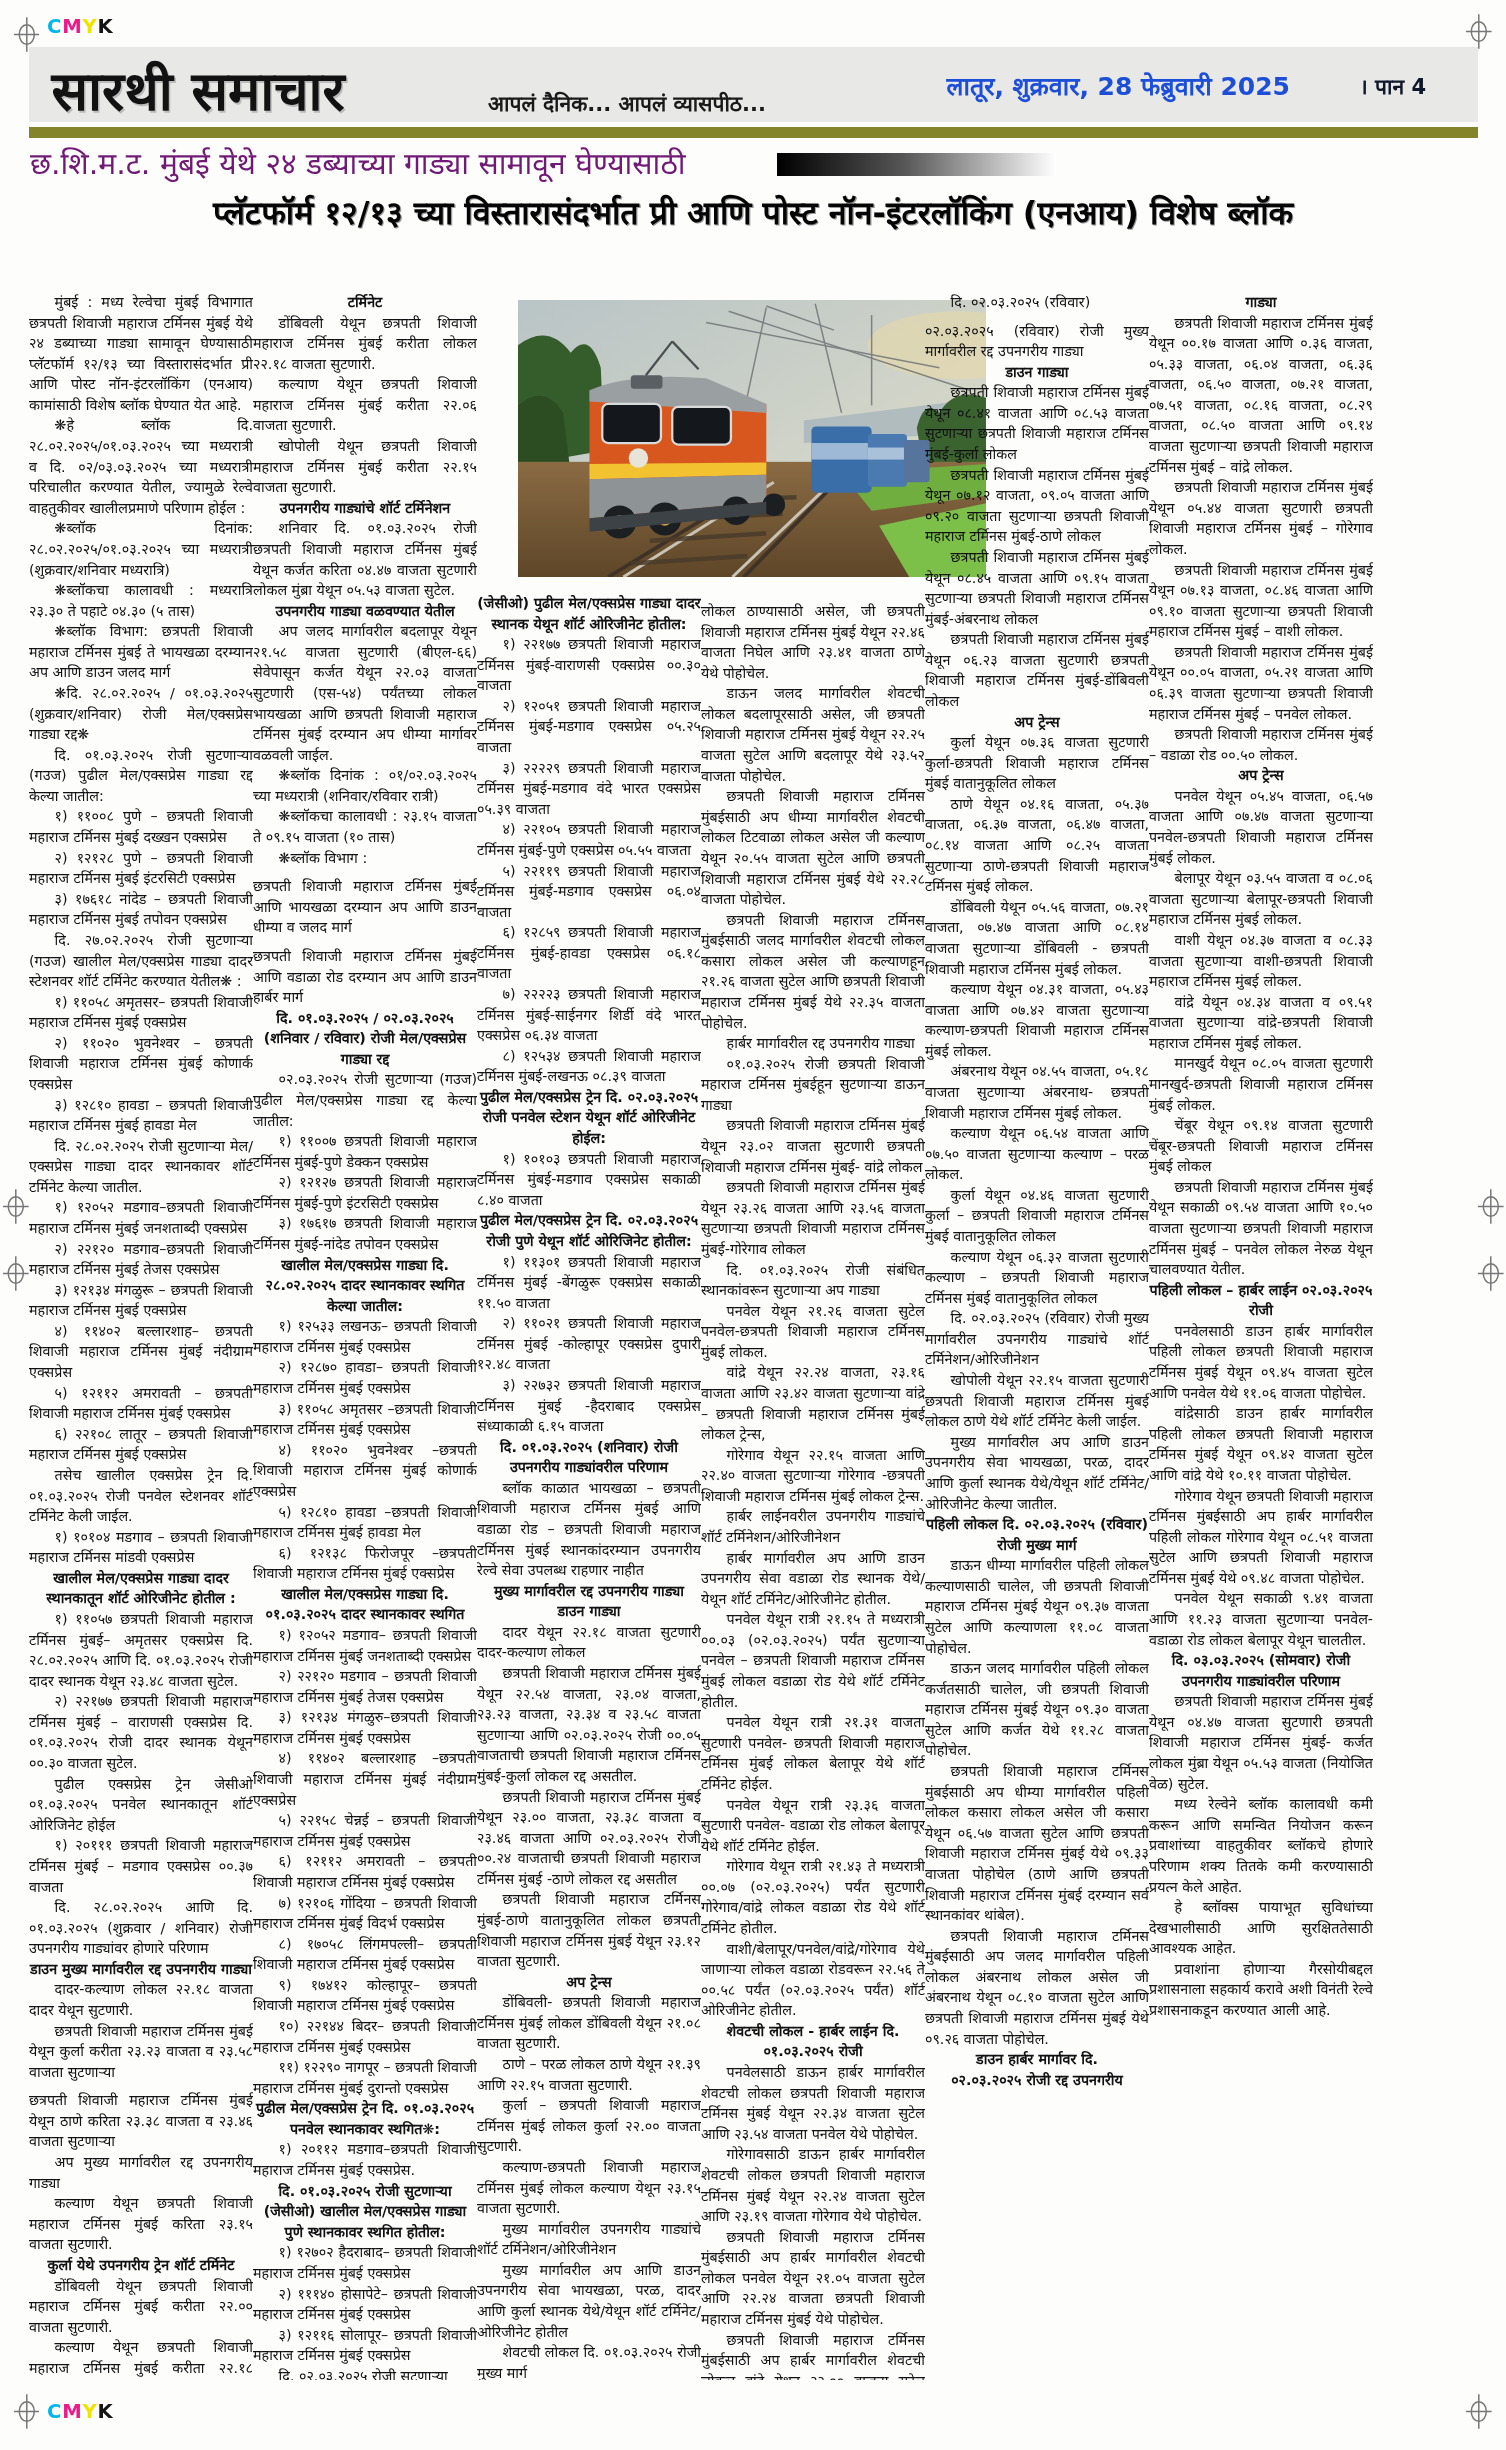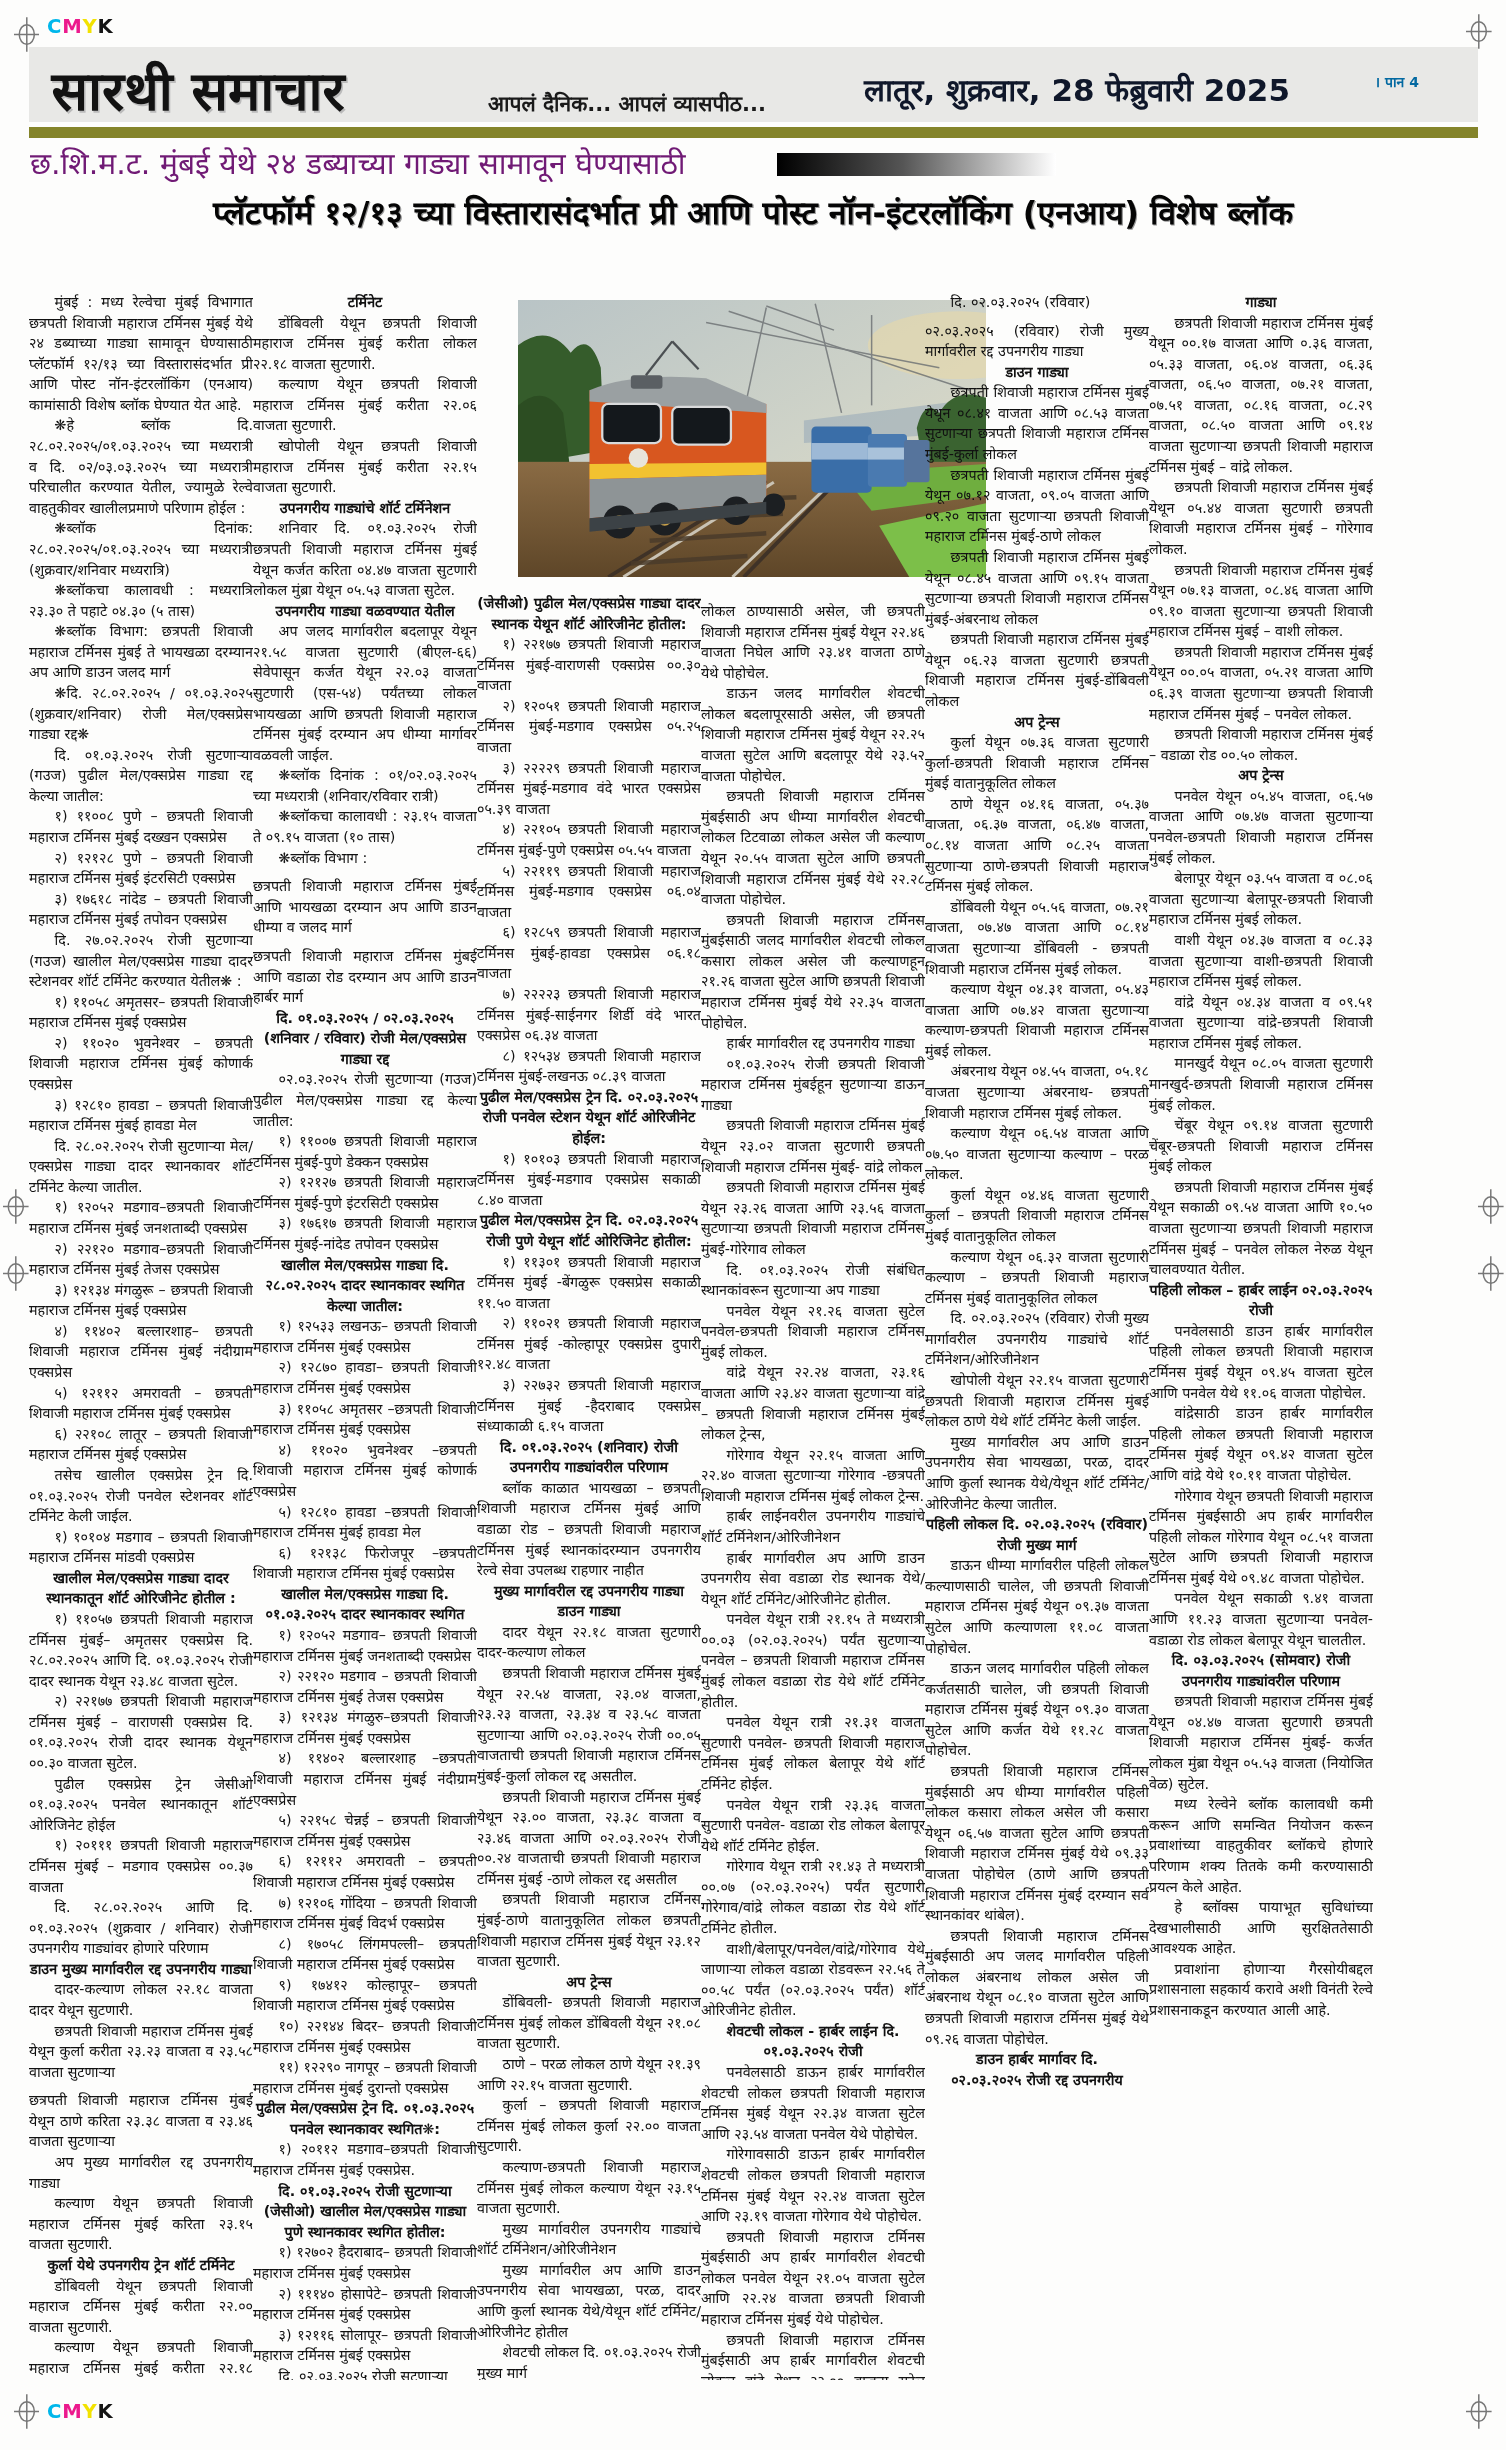--- a/index.html
+++ b/index.html
@@ -11,22 +11,22 @@
   .regmark{position:absolute;width:25.6px;height:35px;}
   .regmark svg{width:100%;height:100%;}
   .cmyk{position:absolute;font-weight:bold;font-size:19.6px;letter-spacing:0.8px;font-family:"DejaVu Sans",sans-serif;}
   .cmyk .c{color:#00b7eb}.cmyk .m{color:#ec1a8d}.cmyk .y{color:#f2e200}.cmyk .k{color:#141414}
 
   
   .masthead{position:absolute;left:29px;top:47px;width:1449px;height:75px;background:#e8e8e6;}
   .mast-title{position:absolute;left:22.6px;top:4.5px;font-size:54px;font-weight:800;color:#121212;
     text-shadow:1.5px 1.5px 0 #bbb;white-space:nowrap;}
   .mast-tagline{position:absolute;left:459px;top:42px;font-size:21px;font-weight:bold;color:#1a1a1a;white-space:nowrap;}
-  .mast-date{position:absolute;right:188px;top:21px;font-size:31px;font-weight:800;color:#0f172a;white-space:nowrap;}
-  .mast-page{position:absolute;right:59px;top:25px;font-size:14px;font-weight:800;color:#0369a1;white-space:nowrap;}
+  .mast-date{position:absolute;right:188px;top:21px;font-size:25px;font-weight:800;color:#1d4ed8;white-space:nowrap;}
+  .mast-page{position:absolute;right:52px;top:25px;font-size:21px;font-weight:800;color:#0f172a;white-space:nowrap;}
   .olive-bar{position:absolute;left:29px;top:127px;width:1449px;height:11.3px;background:#84842a;}
 
   
   .kicker{position:absolute;left:30px;top:142px;font-size:30px;font-weight:400;color:#701a75;white-space:nowrap;}
   .kicker-bar{position:absolute;left:777px;top:153px;width:279px;height:22.6px;
     background:linear-gradient(to right,#000 0%,#555 45%,#fff 100%);}
   .headline{position:absolute;left:0;top:190px;width:1506px;text-align:center;
     font-size:32px;font-weight:800;color:#050505;white-space:nowrap;
     text-shadow:1.1px 1.1px 0 #999;}
 

